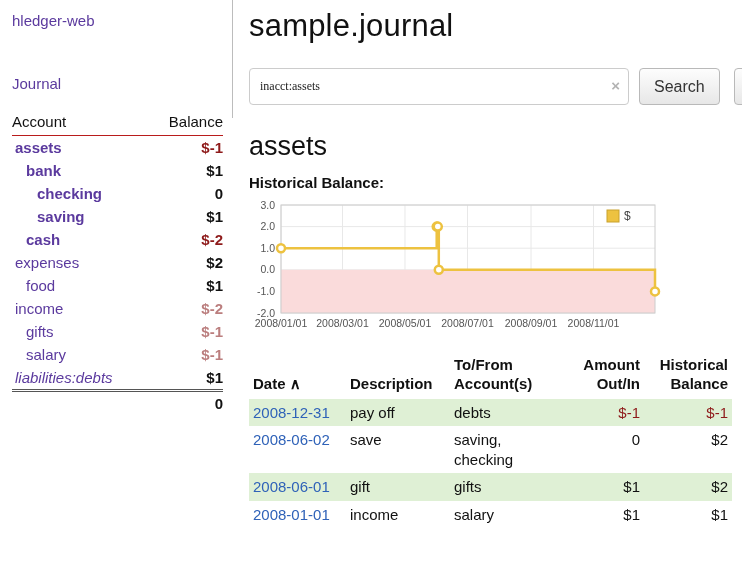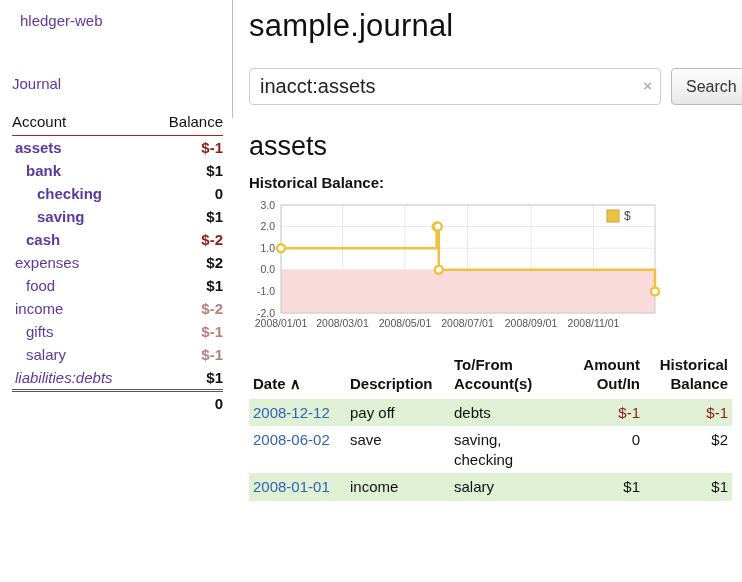--- a/index.html
+++ b/index.html
@@ -13,36 +13,36 @@
   html,body{margin:0;padding:0}
   body{
     width:742px;height:582px;overflow:hidden;background:#fff;color:#111;
     font-family:"Liberation Sans",sans-serif;font-size:15px;
   }
   .page{display:flex;width:742px;position:relative}
   .sidebar{flex:0 0 233px;padding:10px 10px 0 12px}
   .divider{position:absolute;left:232px;top:0;width:1px;height:118px;background:#bcbcbc}
   .main{flex:1 1 auto;padding:2px 8px 0 16px}
   .plink{color:var(--accent-purple);cursor:pointer;text-decoration:none}
-  .app-title{margin:2px 8px 46px}
+  .app-title{margin:2px 0 46px}
   .nav-journal{margin:0 0 18px}
   table.accounts{width:100%;border-collapse:collapse}
   .accounts th{font-weight:400;text-align:left;padding:3px 0 5px;border-bottom:1px solid #b91c1c}
   .accounts th.bal,.accounts td.bal{text-align:right}
   .accounts td{padding:3px 0;white-space:nowrap}
   .accounts .acct.emph{font-weight:700}
   .accounts td.bal{font-weight:700}
   .accounts td.bal.neg-strong{color:var(--negative-strong)}
   .accounts td.bal.neg-soft{color:var(--negative-soft)}
   .accounts tfoot td{border-top:3px double #555;font-weight:400;padding:3px 0}
   .page-title{font-size:31px;font-weight:400;margin:6px 0 24px;letter-spacing:.2px}
   .search-row{display:flex;align-items:center;margin:0 0 26px}
   .search-box{position:relative}
-  .search-input{width:412px;height:37px;border:1px solid #ccc;border-radius:4px;
-    padding:6px 28px 6px 10px;font-size:20px;font-family:Liberation Sans, sans-serif;color:#222;outline:none}
+  .search-input{width:380px;height:37px;border:1px solid #ccc;border-radius:4px;
+    padding:6px 28px 6px 10px;font-size:12px;font-family:Liberation Serif, serif;color:#222;outline:none}
   .clear-x{position:absolute;right:9px;top:10px;color:#b3b3b3;font-size:15px;font-weight:700;cursor:pointer;line-height:1}
   .btn{margin-left:10px;height:37px;padding:0 14px;font-size:16px;font-family:inherit;color:#333;
     background:linear-gradient(#fdfdfd,#e7e7e7);border:1px solid #b9b9b9;border-radius:4px;cursor:pointer}
   .btn-help{margin-left:14px;padding:0 12px}
   .acct-heading{font-size:27px;font-weight:400;margin:0 0 12px}
   .chart-heading{font-weight:700;font-size:15px;margin:12px 0 8px}
   .chart{margin:0 0 8px}
   .chart svg .grid{stroke:#e8e8e8;stroke-width:1}
   .chart svg .tick{font-size:10.5px;fill:#555;font-family:inherit}
   .chart svg .legend-label{font-size:12px;fill:#444;font-family:inherit}
@@ -198,34 +198,41 @@
             <span class="sort">∧</span>
           </th>
           <th>Description</th>
           <th>To/From Account(s)</th>
           <th class="r">Amount Out/In</th>
           <th class="r">Historical Balance</th>
         </tr>
       </thead>
       <tbody>
           <tr>
-            <td><span class="date-link">2008-12-12</span></td>
+            <td><span class="date-link">2008-12-31</span></td>
             <td>pay off</td>
             <td>debts</td>
             <td class="r neg">$-1</td>
             <td class="r neg">$-1</td>
           </tr>
           <tr>
             <td><span class="date-link">2008-06-02</span></td>
             <td>save</td>
             <td>saving, checking</td>
             <td class="r">0</td>
             <td class="r">$2</td>
           </tr>
           <tr>
+            <td><span class="date-link">2008-06-01</span></td>
+            <td>gift</td>
+            <td>gifts</td>
+            <td class="r">$1</td>
+            <td class="r">$2</td>
+          </tr>
+          <tr>
             <td><span class="date-link">2008-01-01</span></td>
             <td>income</td>
             <td>salary</td>
             <td class="r">$1</td>
             <td class="r">$1</td>
           </tr>
         </tbody>
     </table>
   </main>
 

